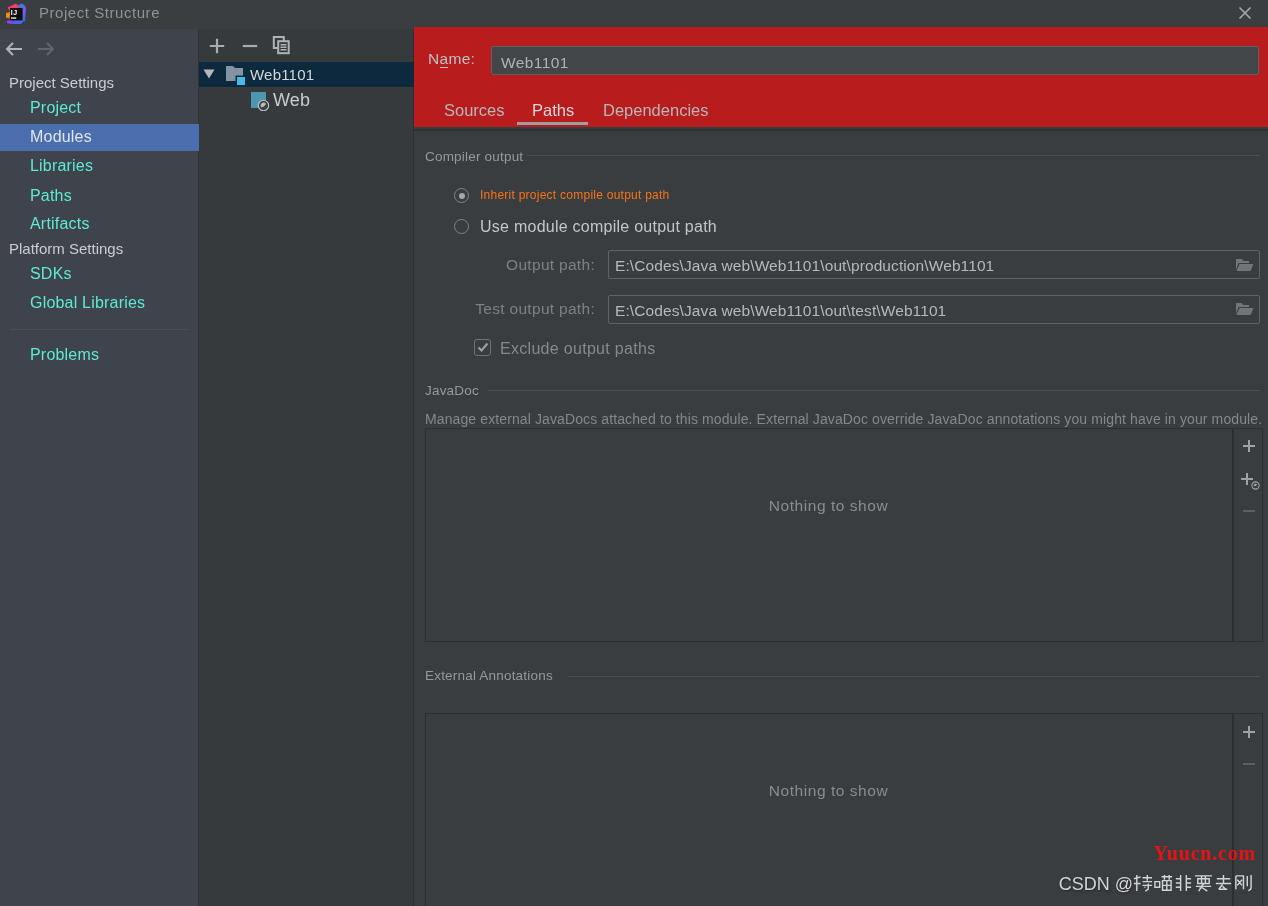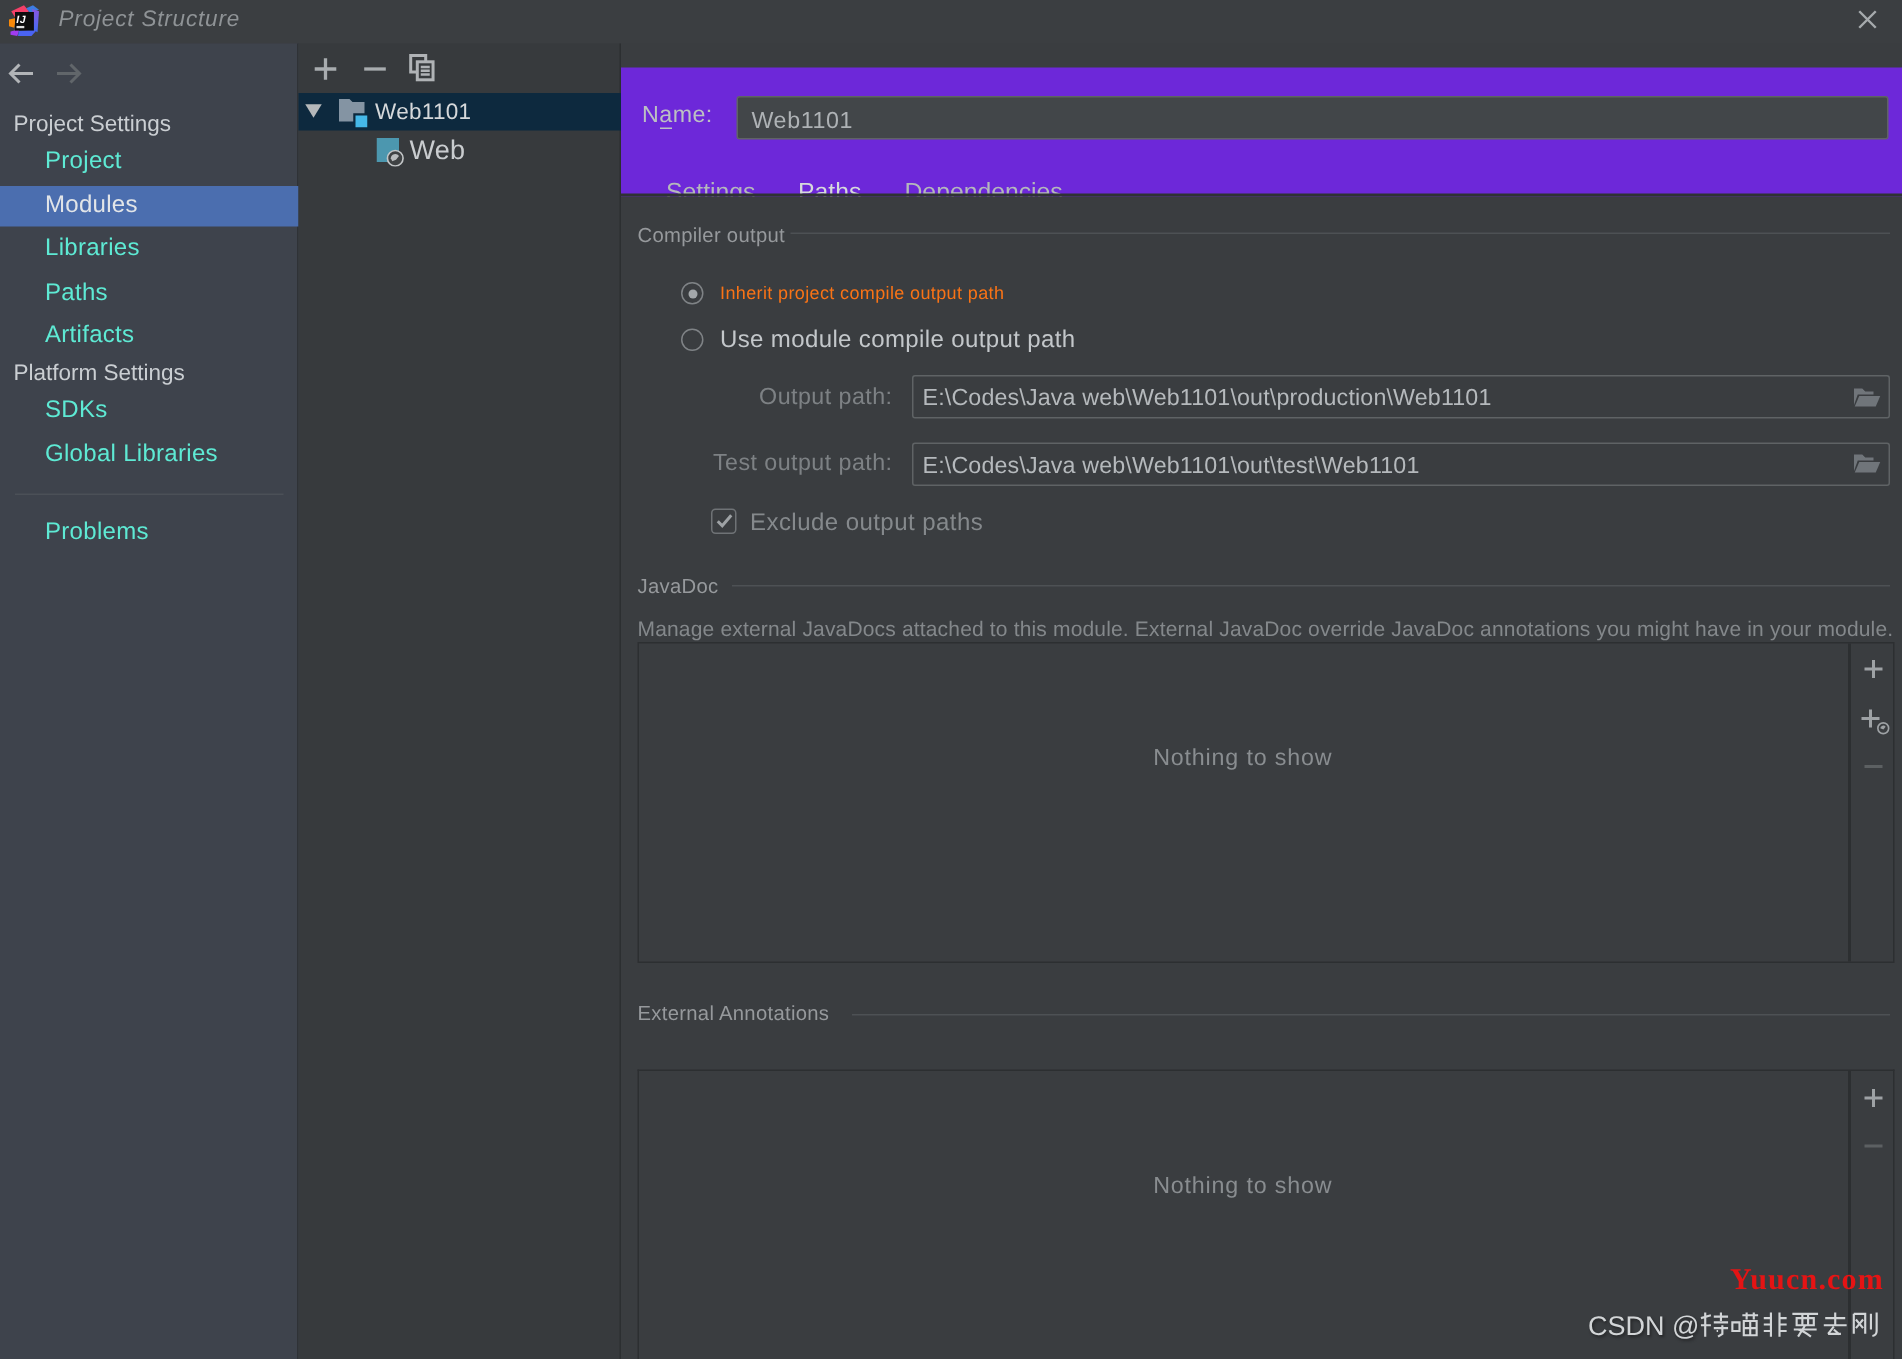--- a/index.html
+++ b/index.html
@@ -1,21 +1,21 @@
 <!DOCTYPE html>
 <html><head>
 <meta charset="utf-8">
 <style>
 *{margin:0;padding:0;box-sizing:border-box}
 html,body{width:1268px;height:906px;overflow:hidden;background:#3a3d40;font-family:"Liberation Sans",sans-serif;}
 .abs{position:absolute}
-#titlebar{left:0;top:0;width:1268px;height:29px;background:#3b3e41;font-style:italic;}
+#titlebar{left:0;top:0;width:1268px;height:29px;background:#3b3e41;}
 #sidebar{left:0;top:29px;width:199px;height:877px;background:#3e434c;border-right:1px solid #2f3236;}
 #tree{left:199px;top:29px;width:215px;height:877px;background:#373a3d;border-right:1px solid #2c2f31;}
-#rheader{left:414px;top:45px;width:854px;height:100px;background:#6d28d9;}
+#rheader{left:414px;top:27px;width:854px;height:100px;background:#b91c1c;}
 #rcontent{left:414px;top:131px;width:854px;height:775px;background:#3a3d40;}
 .sideit{position:absolute;left:30px;height:20px;line-height:20px;font-size:16px;color:#5eead4;letter-spacing:.2px}
 .sidehd{position:absolute;left:9px;height:20px;line-height:20px;font-size:15px;font-weight:normal;color:#caced2;letter-spacing:0}
 .grplbl{position:absolute;height:16px;line-height:16px;font-size:13.5px;color:#96999c;letter-spacing:.2px}
 .grpline{position:absolute;height:1px;background:#4d5154}
 .desc{position:absolute;height:16px;line-height:16px;font-size:14.3px;color:#84888b;letter-spacing:.1px;white-space:nowrap}
 .lstbox{position:absolute;border:1.5px solid #2c2f31;}
 .fld{position:absolute;border:1px solid #5f6365;border-radius:2px;font-size:15.5px;color:#b5b9bc;letter-spacing:.1px;padding-left:6px;line-height:29px}
 .flbl{position:absolute;font-size:15.5px;color:#7d8184;letter-spacing:.3px;text-align:right}
 .nts{position:absolute;width:200px;text-align:center;font-size:15.5px;color:#898d90;letter-spacing:.55px}
@@ -93,21 +93,21 @@
     <rect x="0" y="0" width="15" height="16" fill="#4c97af"></rect>
     <circle cx="12.5" cy="13.5" r="5.2" fill="#3f4244" stroke="#c2c5c7" stroke-width="1.1"></circle>
     <path d="M9.5,13.5 a3,3 0 0,1 5.5,-1.5 l-2,2.5 l-2.5,1 Z" fill="#b9bcbe"></path>
   </svg>
   <div class="abs" style="left:74px;top:62px;height:19px;line-height:19px;font-size:18px;color:#c9cccf;letter-spacing:.2px">Web</div>
 </div>
 
 <div class="abs" id="rheader">
   <div class="abs" style="left:14px;top:22px;height:19px;line-height:19px;font-size:15.5px;color:#bcc0c3;letter-spacing:.3px">N<span style="border-bottom:1px solid #bcc0c3">a</span>me:</div>
   <div class="abs" style="left:77px;top:19px;width:768px;height:29px;background:#424649;border:1px solid #5f6365;border-radius:2px;font-size:15.5px;color:#aeb2b5;line-height:27px;padding-left:9px;letter-spacing:.4px;line-height:31px">Web1101</div>
-  <div class="abs" style="left:30px;top:74px;height:19px;line-height:19px;font-size:16.5px;color:#b4b8bb;letter-spacing:0">Settings</div>
+  <div class="abs" style="left:30px;top:74px;height:19px;line-height:19px;font-size:16.5px;color:#b4b8bb;letter-spacing:0">Sources</div>
   <div class="abs" style="left:118px;top:74px;height:19px;line-height:19px;font-size:16.5px;color:#d6d9db;letter-spacing:0">Paths</div>
   <div class="abs" style="left:189px;top:74px;height:19px;line-height:19px;font-size:16.5px;color:#b4b8bb;letter-spacing:0">Dependencies</div>
   <div class="abs" style="left:103px;top:95px;width:71px;height:3px;background:#9b9fa2"></div>
 </div>
 
 <div class="abs" style="left:414px;top:129px;width:854px;height:2px;background:#2f3234"></div>
 <div class="abs" id="rcontent">
   <div class="grplbl" style="left:11px;top:18px">Compiler output</div>
   <div class="grpline" style="left:113px;top:23.5px;width:733px"></div>
 

